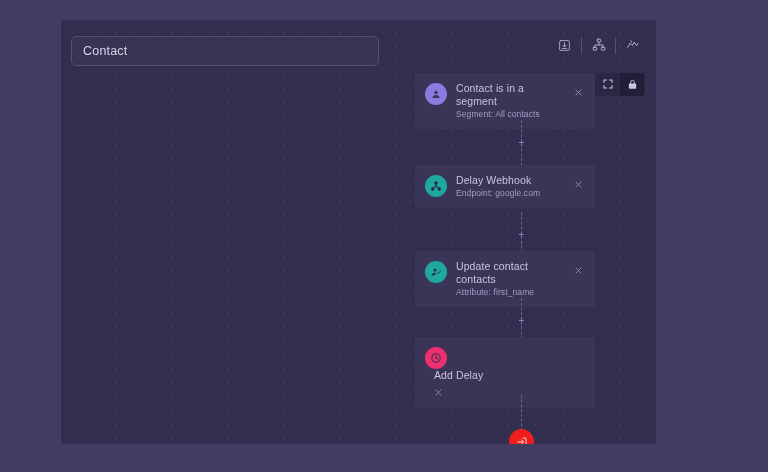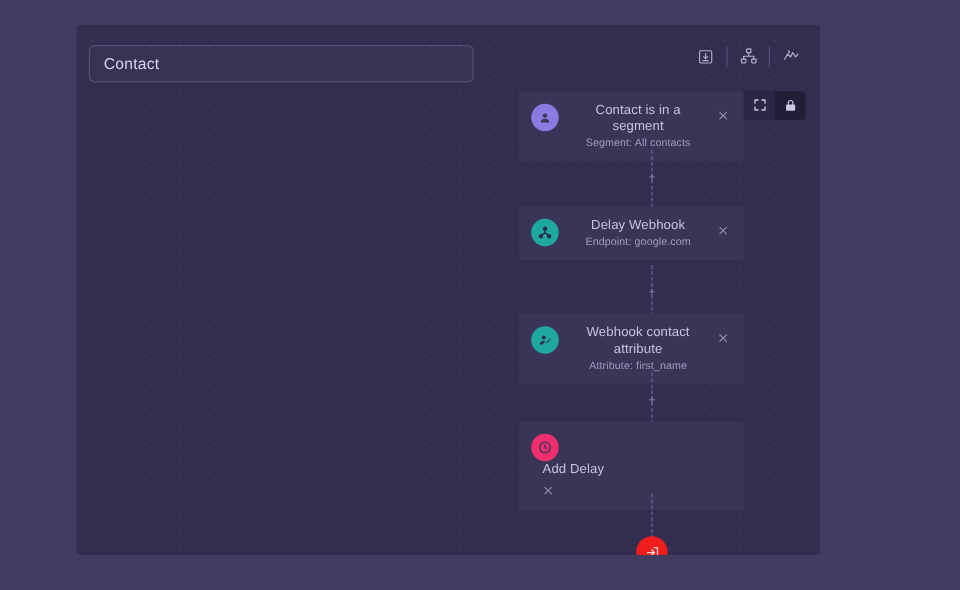--- a/index.html
+++ b/index.html
@@ -123,21 +123,20 @@
     width: 22px; height: 22px;
     border-radius: 50%;
     flex: 0 0 22px;
     display: flex; align-items: center; justify-content: center;
     margin-top: 1px;
   }
   .node-body {
     margin-left: 9px;
     flex: 1 1 auto;
     min-width: 0;
-    text-align: center;
   }
   .node-title {
     color: #c9c4de;
     font-size: 10.5px;
     line-height: 13px;
     letter-spacing: .1px;
   }
   .node-sub {
     color: #a49dc0;
     font-size: 8.5px;
@@ -307,21 +306,21 @@
 
     <div class="node" style="top:231px;">
       <div class="node-icon" style="background:#1fa8a0;">
         <svg class="ic" width="12" height="12" viewBox="0 0 24 24" fill="#2b2d4a">
           <circle cx="10" cy="8" r="3.2"></circle>
           <path d="M3.5 19c0-3.5 2.9-5.6 6.5-5.6 1 0 2 .2 2.8.5L9 18.2V19z"></path>
           <path d="M20.6 9.4l1.1 1.1-6.2 6.2-1.5.4.4-1.5z"></path>
         </svg>
       </div>
       <div class="node-body">
-        <div class="node-title">Webhook contact attribute</div>
+        <div class="node-title">Update contact contacts</div>
         <div class="node-sub">Attribute: first_name</div>
       </div>
       <div class="node-close">
         <svg class="ic" width="9" height="9" viewBox="0 0 24 24" fill="none" stroke="#9a93b5" stroke-width="2.2" stroke-linecap="round">
           <path d="M5 5l14 14"></path>
             <path d="M19 5L5 19"></path>
         </svg>
       </div>
     </div>
     <div class="edge" style="top:278px; height:46px;"></div>

